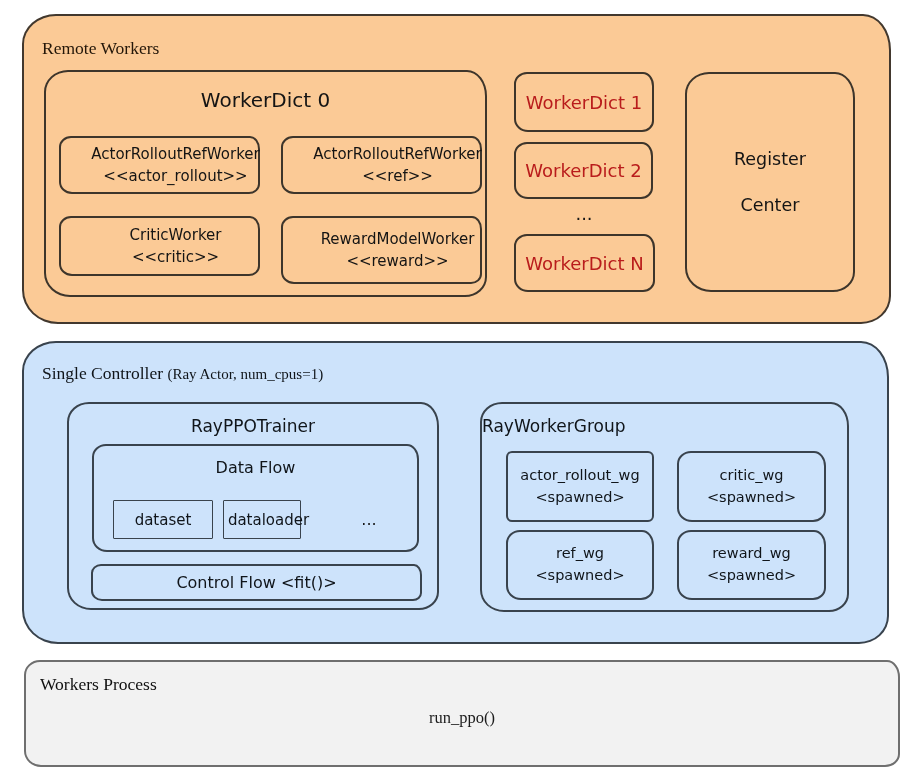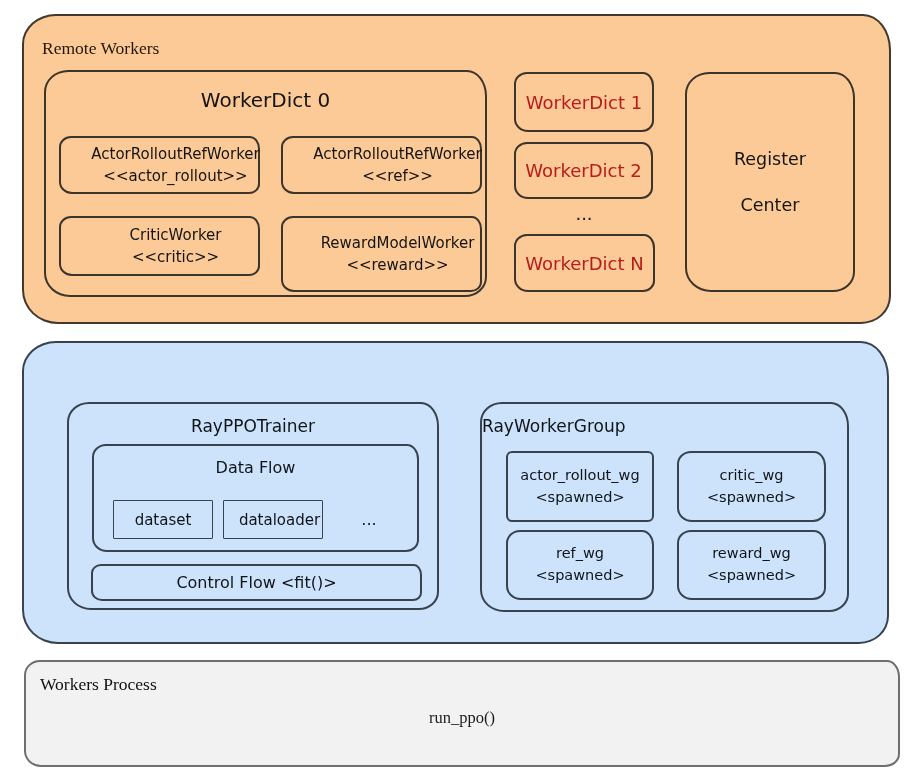--- a/index.html
+++ b/index.html
@@ -27,21 +27,21 @@
   .wd0-title{position:absolute;left:0;right:0;top:16px;text-align:center;font-size:20px;color:#141414;}
   .worker-box{
     border:2.2px solid #3d352b;background:#fbca96;
     border-radius:12px 10px 11px 13px / 11px 13px 10px 12px;
     display:flex;flex-direction:column;align-items:center;justify-content:center;
     font-size:15px;line-height:1.5;text-align:center;color:#141414;padding-left:32px;
   }
   .wb1{left:13px;top:64px;width:201px;height:58px;}
   .wb2{left:235px;top:64px;width:201px;height:58px;}
   .wb3{left:13px;top:144px;width:201px;height:60px;}
-  .wb4{left:235px;top:144px;width:201px;height:76px;}
+  .wb4{left:235px;top:144px;width:201px;height:68px;}
 
   .wdn{
     border:2.2px solid #3d352b;background:#fbca96;
     border-radius:13px 11px 12px 14px / 12px 14px 11px 13px;
     display:flex;align-items:center;justify-content:center;
     font-size:18px;color:#b91c1c;
   }
   .wd1{left:490px;top:56px;width:140px;height:60px;}
   .wd2{left:490px;top:126px;width:139px;height:57px;}
   .wd-dots{left:490px;top:184px;width:140px;height:26px;display:flex;align-items:center;justify-content:center;font-size:18px;border:none;background:transparent;}
@@ -73,21 +73,21 @@
     left:23px;top:40px;width:327px;height:108px;
     border:2.2px solid #39434d;background:#cde3fb;
     border-radius:14px 12px 13px 15px / 13px 15px 12px 14px;
   }
   .dataflow-title{position:absolute;left:0;right:0;top:12px;text-align:center;font-size:16px;color:#10151a;}
   .chip{
     border:1.6px solid #39434d;background:#cde3fb;border-radius:1px;
     display:flex;align-items:center;justify-content:center;font-size:15px;color:#10151a;
   }
   .chip1{left:19px;top:54px;width:100px;height:39px;}
-  .chip2{left:129px;top:54px;width:100px;height:39px;padding-left:13px;}
+  .chip2{left:129px;top:54px;width:78px;height:39px;padding-left:13px;}
   .df-dots{left:240px;top:54px;width:70px;height:39px;display:flex;align-items:center;justify-content:center;font-size:16px;}
   .controlflow{
     left:22px;top:160px;width:331px;height:37px;
     border:2.2px solid #39434d;background:#cde3fb;
     border-radius:10px 8px 9px 11px / 9px 11px 8px 10px;
     display:flex;align-items:center;justify-content:center;font-size:16px;color:#10151a;
   }
   .wgroup{
     left:456px;top:59px;width:369px;height:210px;
     border:2.4px solid #39434d;background:#cde3fb;
@@ -147,20 +147,24 @@
     <div class="box wd-dots hand">...</div>
     <div class="box wdn wdN hand">WorkerDict N</div>
 
     <div class="box register">
       <span>Register</span>
       <span>Center</span>
     </div>
   </div>
 
   <div class="box controller">
+    <div class="controller-title serif">
+      <span>Single Controller</span>
+      <span class="sub">(Ray Actor, num_cpus=1)</span>
+    </div>
 
     <div class="box trainer">
       <div class="trainer-title hand">RayPPOTrainer</div>
       <div class="box dataflow">
         <div class="dataflow-title hand">Data Flow</div>
         <div class="box chip chip1">dataset</div>
         <div class="box chip chip2">dataloader</div>
         <div class="box df-dots hand">...</div>
       </div>
       <div class="box controlflow">Control Flow &lt;fit()&gt;</div>

